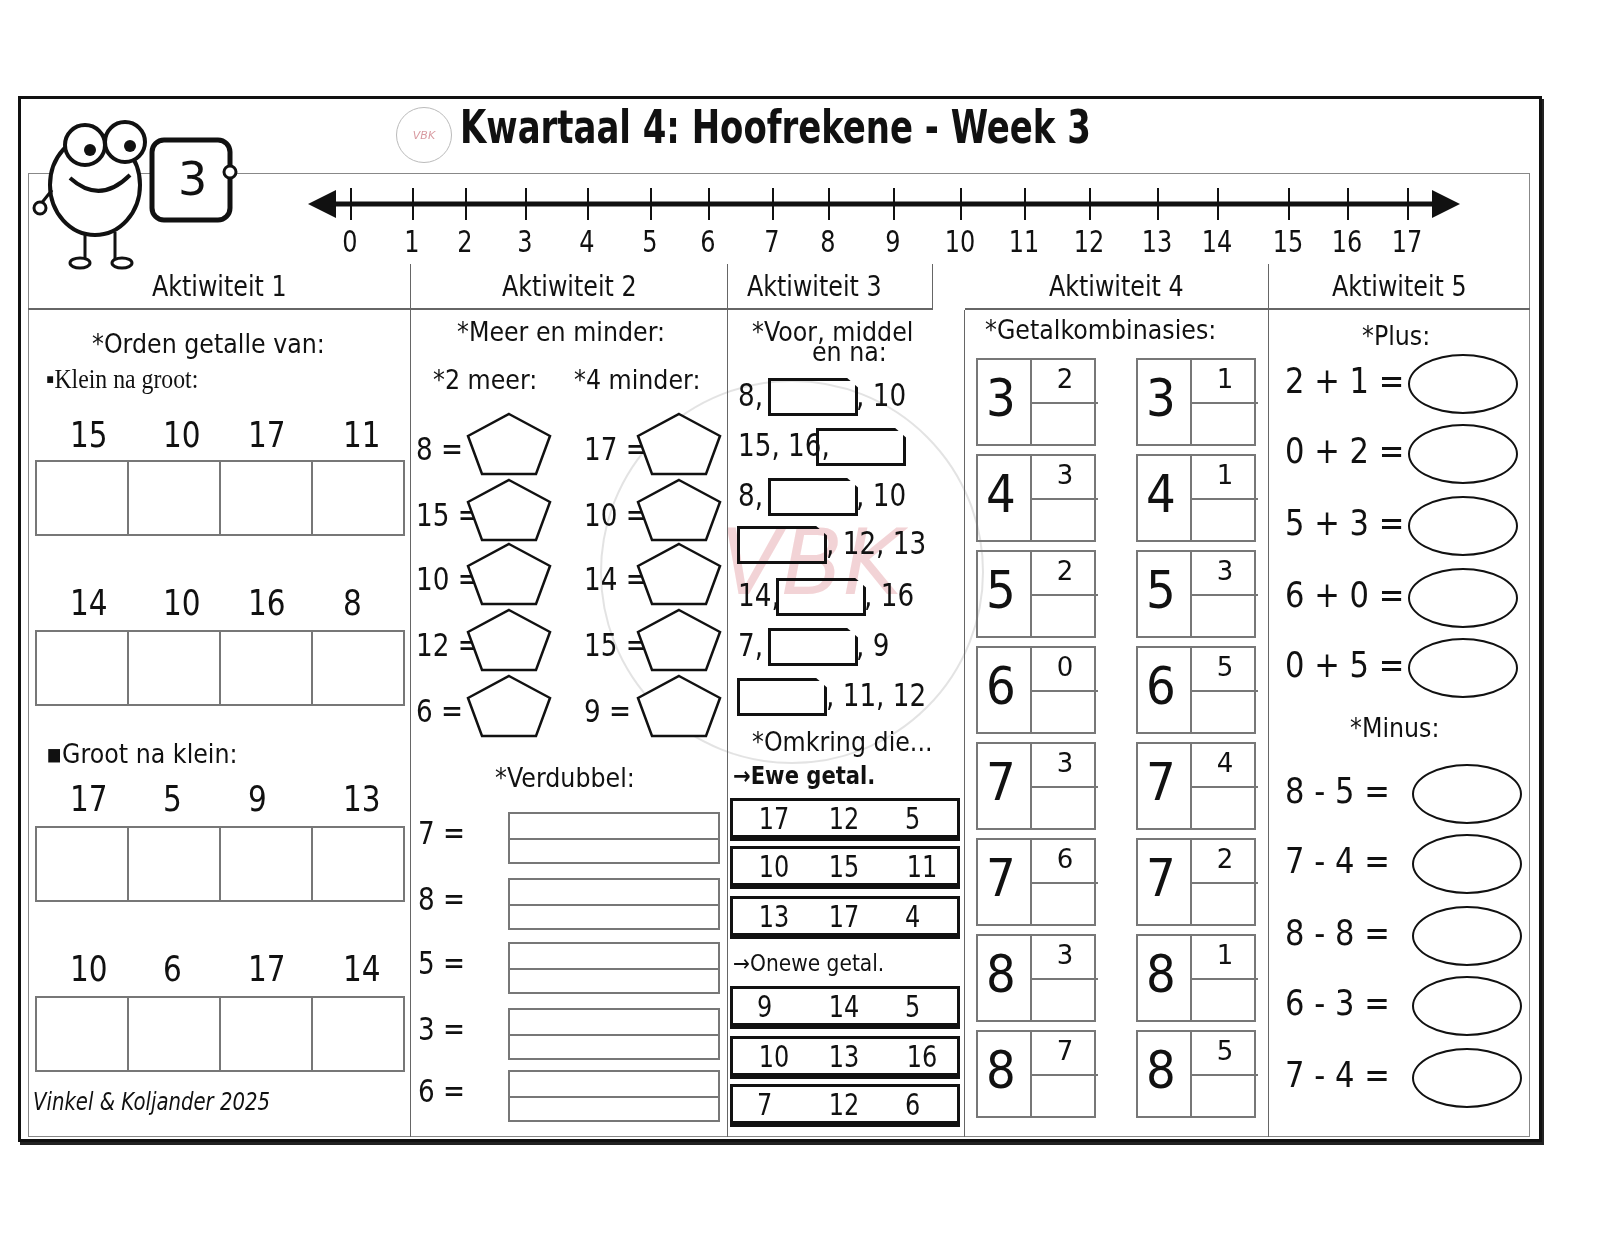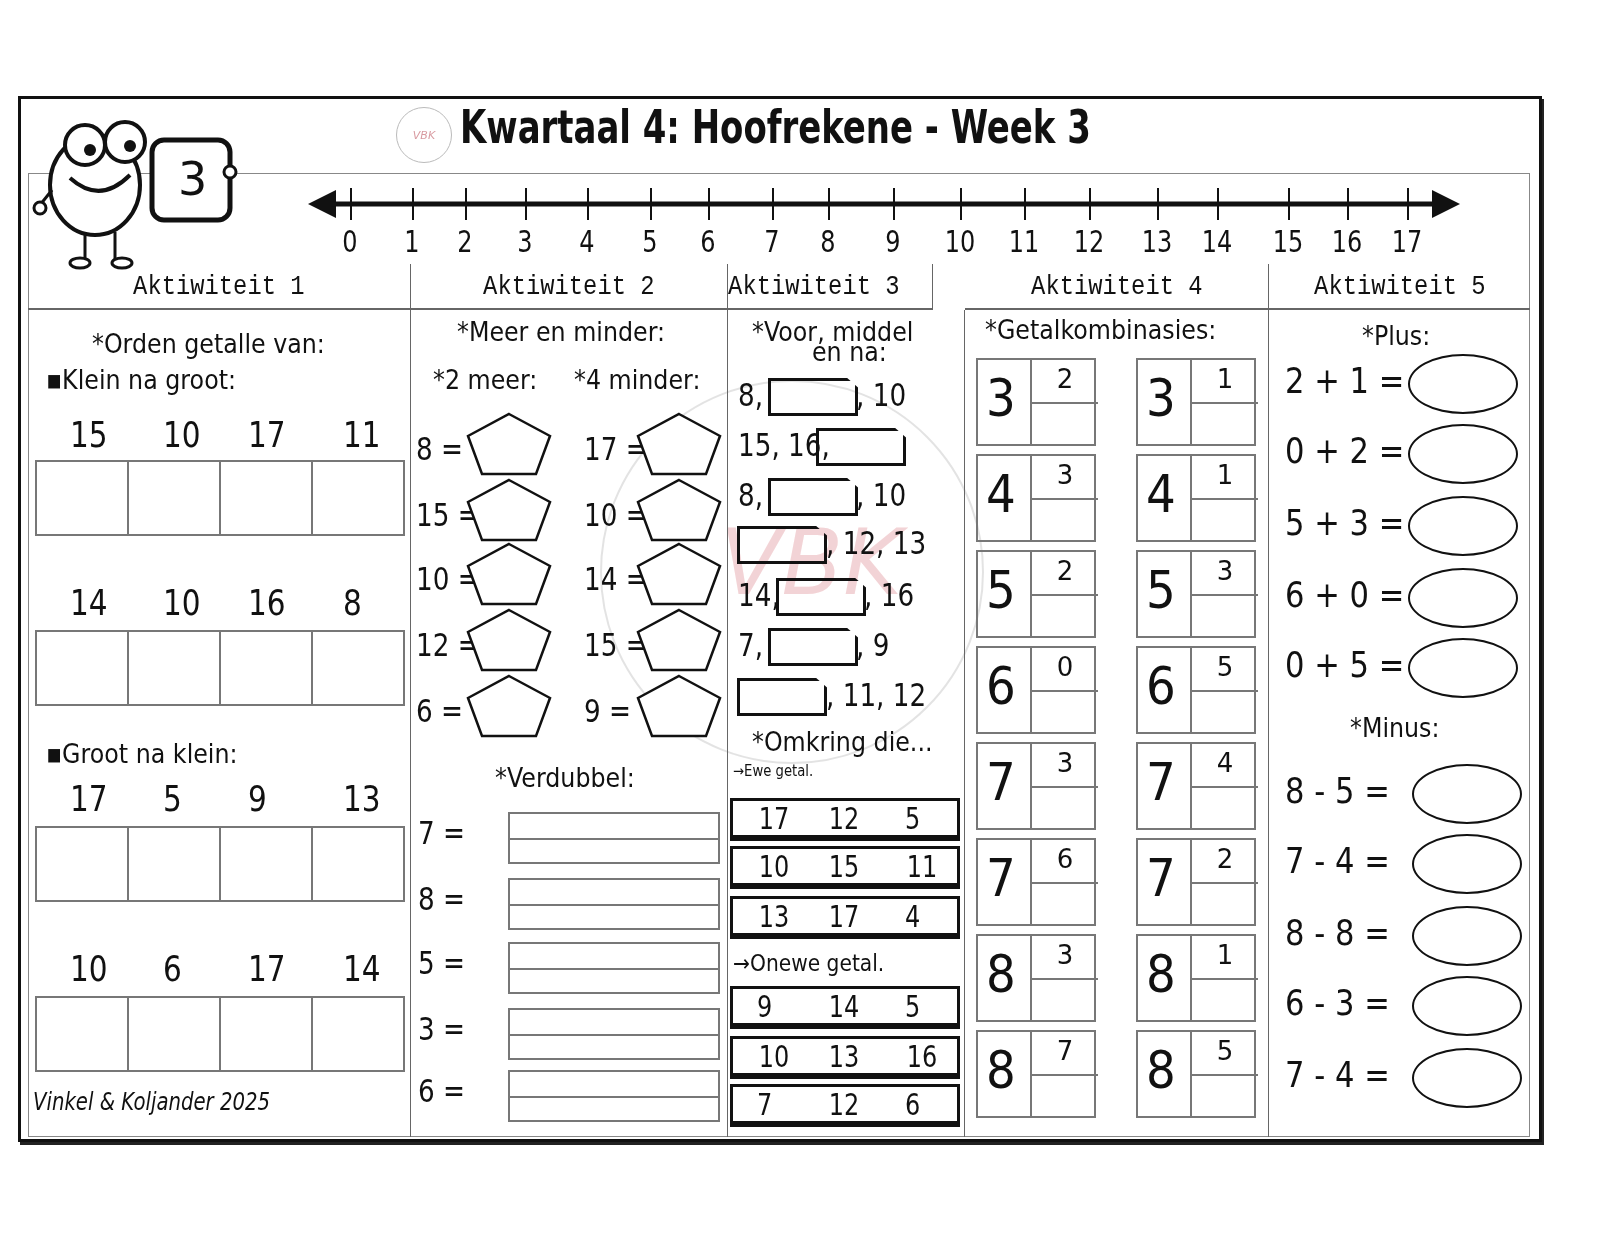--- a/index.html
+++ b/index.html
@@ -5,21 +5,21 @@
   html,body{margin:0;padding:0;background:#fff;}
   body{width:1600px;height:1236px;position:relative;font-family:"DejaVu Sans","Liberation Sans",sans-serif;color:#111;overflow:hidden;}
   .sheet{position:absolute;left:18px;top:96px;width:1524px;height:1046px;border:3px solid #111;box-shadow:2px 3px 0 #222;box-sizing:border-box;}
   .inner{position:absolute;left:28px;top:173px;width:1502px;height:964px;border:1px solid #888;box-sizing:border-box;}
   .title{position:absolute;left:460px;top:100px;font-family:"DejaVu Sans Condensed","DejaVu Sans",sans-serif;font-size:46px;font-weight:bold;letter-spacing:0px;transform:scaleX(0.82);transform-origin:left top;white-space:nowrap;}
   .logo{position:absolute;left:396px;top:107px;width:54px;height:54px;border-radius:50%;border:1px solid #bbb;display:flex;align-items:center;justify-content:center;font-size:11px;color:#d89aa0;font-style:italic;}
   .mascot{position:absolute;left:30px;top:110px;width:210px;height:160px;}
   .numline{position:absolute;left:300px;top:180px;width:1170px;height:80px;}
   .numline .tick{position:absolute;top:8px;width:2px;height:32px;background:#111;}
   .numline .lbl{position:absolute;top:44px;font-size:30px;transform:translateX(-50%) scaleX(0.8);font-family:"DejaVu Sans",sans-serif;}
-  .colhdr{position:absolute;top:264px;height:46px;border-right:1px solid #666;border-bottom:2px solid #666;box-sizing:border-box;display:flex;align-items:center;justify-content:center;font-size:28px;transform-origin:center;font-family:Liberation Mono, monospace;}
+  .colhdr{position:absolute;top:264px;height:46px;border-right:1px solid #666;border-bottom:2px solid #666;box-sizing:border-box;display:flex;align-items:center;justify-content:center;font-size:28px;transform-origin:center;}
   .colhdr span{display:inline-block;transform:scaleX(0.85);}
   .col{position:absolute;top:310px;height:827px;border-right:1px solid #666;box-sizing:border-box;}
   .hd{position:absolute;font-size:27px;white-space:nowrap;}
   .hd span{display:inline-block;transform:scaleX(0.88);transform-origin:left;}
   .num{position:absolute;font-size:36px;transform:scaleX(0.82);transform-origin:left;white-space:nowrap;}
   .boxrow{position:absolute;display:flex;border:2px solid #777;box-sizing:border-box;}
   .boxrow div{flex:1;border-right:2px solid #777;}
   .boxrow div:last-child{border-right:none;}
   .penta{position:absolute;width:86px;height:64px;}
   .vmn{position:absolute;width:90px;height:38px;border:3px solid #111;box-sizing:border-box;clip-path:polygon(0 0,88% 0,100% 25%,100% 100%,0 100%);}
@@ -130,21 +130,21 @@
 <div class="colhdr" style="left:1269px;width:261px;border-right:none;">
     <span>Aktiwiteit 5</span>
   </div>
 
 <div class="col" style="left:28px;width:383px;"></div>
 <div class="col" style="left:411px;width:317px;"></div>
 <div class="col" style="left:728px;width:237px;"></div>
 <div class="col" style="left:965px;width:304px;"></div>
 
 <div class="hd" style="left:92px;top:328px;"><span>*Orden getalle van:</span></div>
-<div class="hd" style="left:46px;top:364px;"><span>▪Klein na groot:</span></div>
+<div class="hd" style="left:46px;top:364px;font-family:Liberation Serif, serif;"><span>▪Klein na groot:</span></div>
 <div class="hd" style="left:46px;top:738px;"><span>▪Groot na klein:</span></div>
 <div id="a1">
     <div class="num" style="left:70px;top:414px">15</div>
     <div class="num" style="left:163px;top:414px">10</div>
     <div class="num" style="left:248px;top:414px">17</div>
     <div class="num" style="left:343px;top:414px">11</div>
     <div class="boxrow" style="left:35px;top:460px;width:370px;height:76px">
       <div></div>
       <div></div>
       <div></div>
@@ -268,21 +268,21 @@
     <div class="num" style="left:738px;top:576px;font-size:32px">14,</div>
     <div class="vmn" style="left:776px;top:578px"></div>
     <div class="num" style="left:864px;top:576px;font-size:32px">, 16</div>
     <div class="num" style="left:738px;top:626px;font-size:32px">7,</div>
     <div class="vmn" style="left:768px;top:628px"></div>
     <div class="num" style="left:856px;top:626px;font-size:32px">, 9</div>
     <div class="vmn" style="left:737px;top:678px"></div>
     <div class="num" style="left:826px;top:676px;font-size:32px">, 11, 12</div>
   </div>
 <div class="hd" style="left:752px;top:726px;"><span>*Omkring die...</span></div>
-<div class="hd" style="left:733px;top:762px;font-size:15px;"><span>→Ewe getal.</span></div>
+<div class="hd" style="left:733px;top:762px;font-size:24px;font-weight:bold;"><span>→Ewe getal.</span></div>
 <div class="hd" style="left:733px;top:950px;font-size:23px;"><span>→Onewe getal.</span></div>
 <div id="a3c">
     <div class="circ-row" style="top:798px">
       <span style="left:22px">17</span>
       <span style="left:92px">12</span>
       <span style="left:170px">5</span>
     </div>
     <div class="circ-row" style="top:846px">
       <span style="left:22px">10</span>
       <span style="left:92px">15</span>

